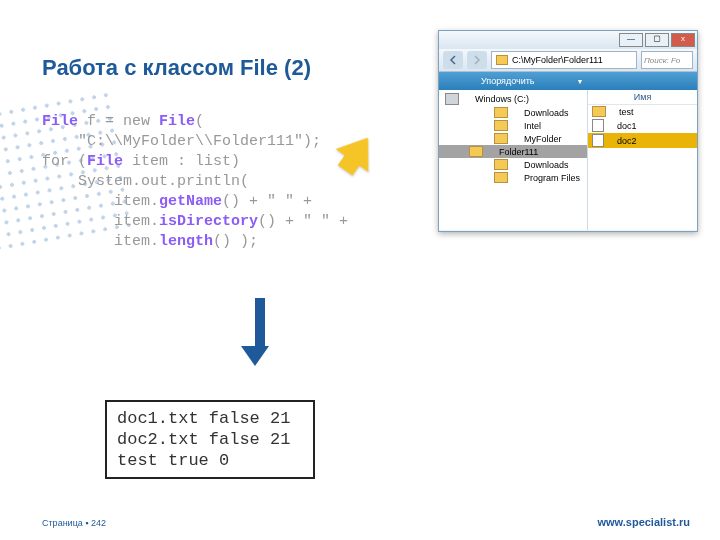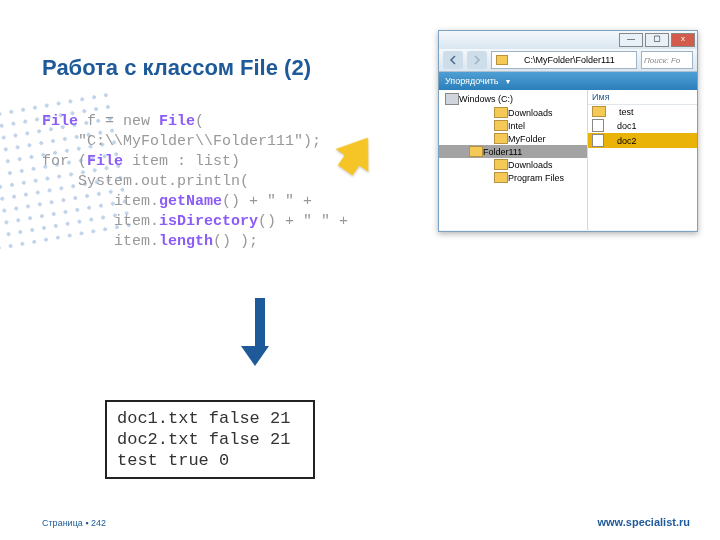--- a/index.html
+++ b/index.html
@@ -88,21 +88,21 @@
     display: flex; align-items: center; justify-content: center;
   }
   .addr {
     flex: 1;
     background: #fff;
     border: 1px solid #a0b4c8;
     height: 16px;
     padding: 0 4px;
     display: flex;
     align-items: center;
-    gap: 16px;
+    gap: 4px;
     font-size: 9px;
   }
   .addr-icon {
     width: 10px; height: 8px;
     background: #f5c956;
     border: 1px solid #b8923e;
   }
   .search {
     width: 46px;
     background: #fff;
@@ -116,56 +116,57 @@
   }
   .toolbar {
     height: 18px;
     background: linear-gradient(#4e9fd4, #2b7fba);
     color: #fff;
     font-size: 9px;
     display: flex;
     align-items: center;
     padding: 0 6px;
   }
-  .toolbar span { margin-right: 6px; }
+  .toolbar span { margin-right: 6px; margin-left: 36px; }
   .chev { font-size: 7px; }
   .panes {
     display: flex;
     height: 140px;
   }
   .tree {
     width: 148px;
     background: #fff;
     border-right: 1px solid #cdd9e4;
     padding: 2px 0;
   }
   .tree-item {
     display: flex;
     align-items: center;
-    gap: 0;
+    gap: 16px;
     padding: 1px 4px;
     font-size: 9px;
   }
   .tree-item.sel { background: #a3a3a3; }
   .folder-ico {
     width: 12px; height: 9px;
     background: #f5c956;
     border: 1px solid #b8923e;
     flex-shrink: 0;
   }
   .drive-ico {
     width: 12px; height: 10px;
     background: #d0d5dc;
     border: 1px solid #888;
     flex-shrink: 0;
   }
   .filepane {
     flex: 1;
     background: #fff;
     font-size: 9px;
+    text-align: center;
   }
   .fhead {
     padding: 2px 4px;
     color: #2a5a8a;
     border-bottom: 1px solid #e0e6ec;
   }
   .fitem {
     display: flex;
     align-items: center;
     gap: 13px;

